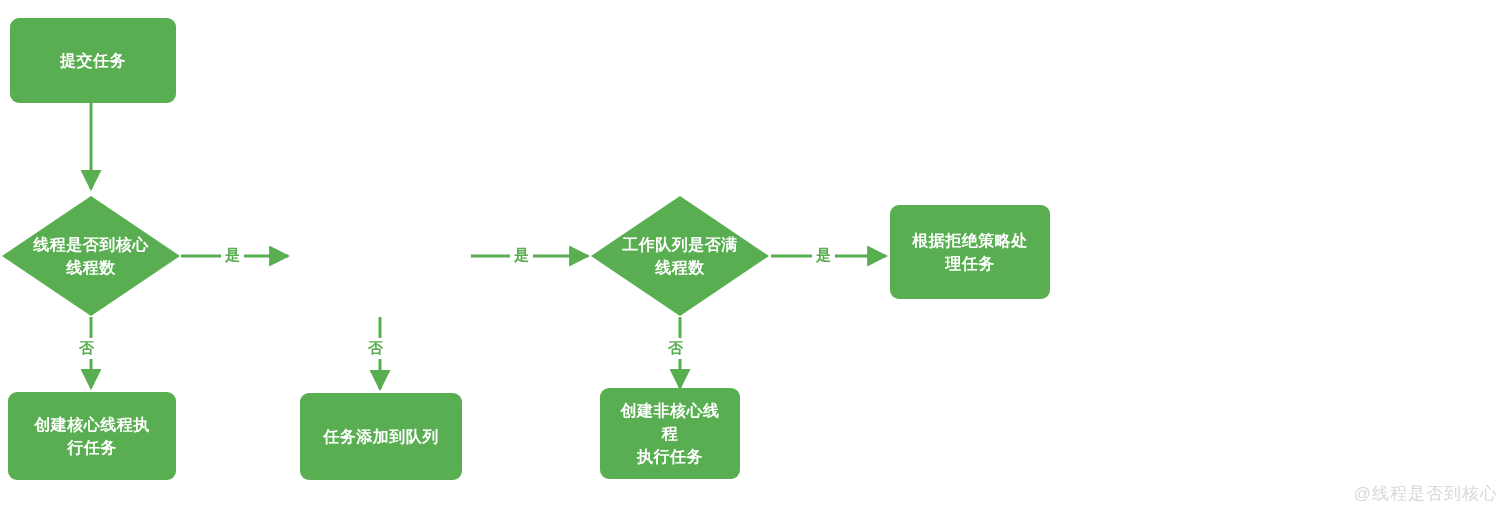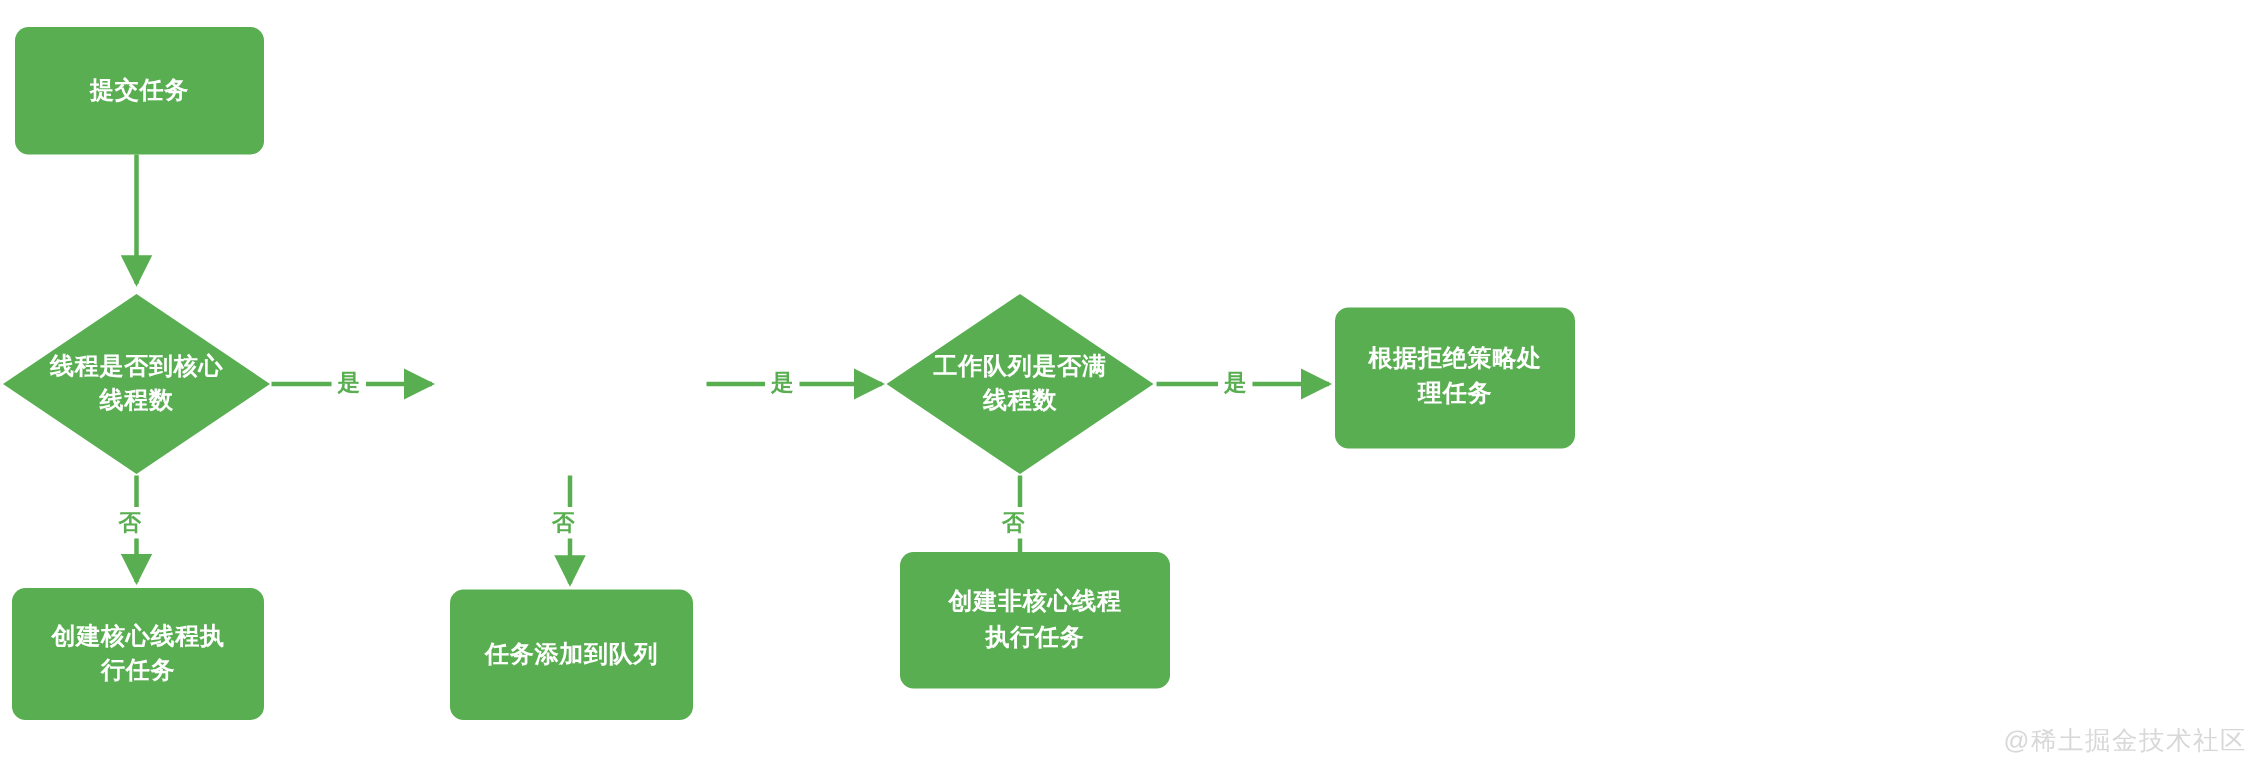--- a/index.html
+++ b/index.html
@@ -114,39 +114,39 @@
 
     <line x1="380" y1="317" x2="380" y2="389" stroke="#58ae50" stroke-width="3" marker-end="url(#arrowGreen)"></line>
 
     <line x1="680" y1="317" x2="680" y2="388" stroke="#58ae50" stroke-width="3" marker-end="url(#arrowGreen)"></line>
   </svg>
 
   <div class="node proc" style="left:10px; top:18px; width:166px; height:85px;">
     <span>提交任务</span>
   </div>
 
-  <div class="node proc" style="left:890px; top:205px; width:160px; height:94px;font-family:Liberation Mono, monospace;">
+  <div class="node proc" style="left:890px; top:205px; width:160px; height:94px;">
     <span>
       <span>根据拒绝策略处</span><br>
       <span>理任务</span>
     </span>
   </div>
 
   <div class="node proc" style="left:8px; top:392px; width:168px; height:88px;">
     <span>
       <span>创建核心线程执</span><br>
       <span>行任务</span>
     </span>
   </div>
 
   <div class="node proc" style="left:300px; top:393px; width:162px; height:87px;">
     <span>任务添加到队列</span>
   </div>
 
-  <div class="node proc" style="left:600px; top:368px; width:180px; height:91px;">
+  <div class="node proc" style="left:600px; top:388px; width:140px; height:91px;">
     <span>
       <span>创建非核心线程</span><br>
       <span>执行任务</span>
     </span>
   </div>
 
   <div class="diamond-wrap" style="left:2px; top:196px; width:178px; height:120px;font-family:Liberation Serif, serif;">
     <svg class="diamond-shape" viewBox="0 0 178 120" preserveAspectRatio="none">
       <polygon points="89,0 178,60 89,120 0,60" fill="#58ae50"></polygon>
     </svg>
@@ -172,15 +172,15 @@
   </div>
 
   <div class="edge-label horiz" style="left:221px; top:246px;">是</div>
   <div class="edge-label horiz" style="left:510px; top:246px;">是</div>
   <div class="edge-label horiz" style="left:812px; top:246px;">是</div>
 
   <div class="edge-label vert" style="left:79px; top:338px;">否</div>
   <div class="edge-label vert" style="left:368px; top:338px;">否</div>
   <div class="edge-label vert" style="left:668px; top:338px;">否</div>
 
-  <div id="watermark">@稀土掘金技术社区</div>
+  <div id="watermark">@线程是否到核心</div>
 
 </div>
 
 </body></html>

